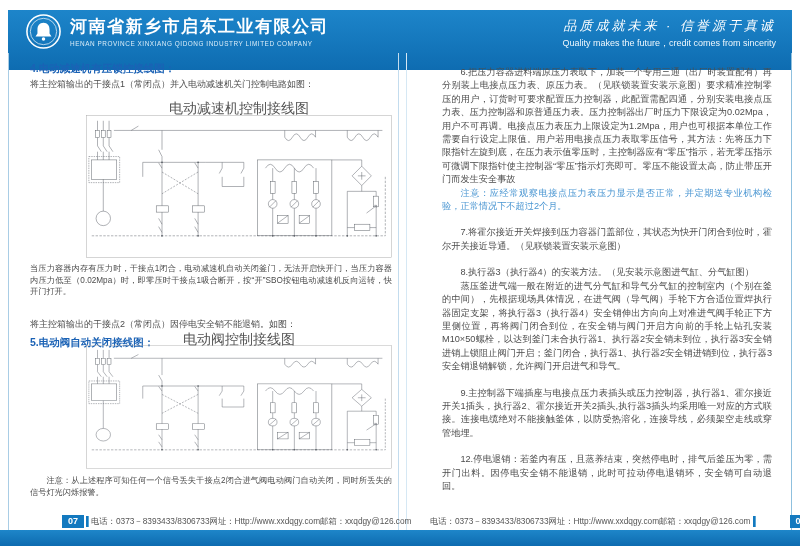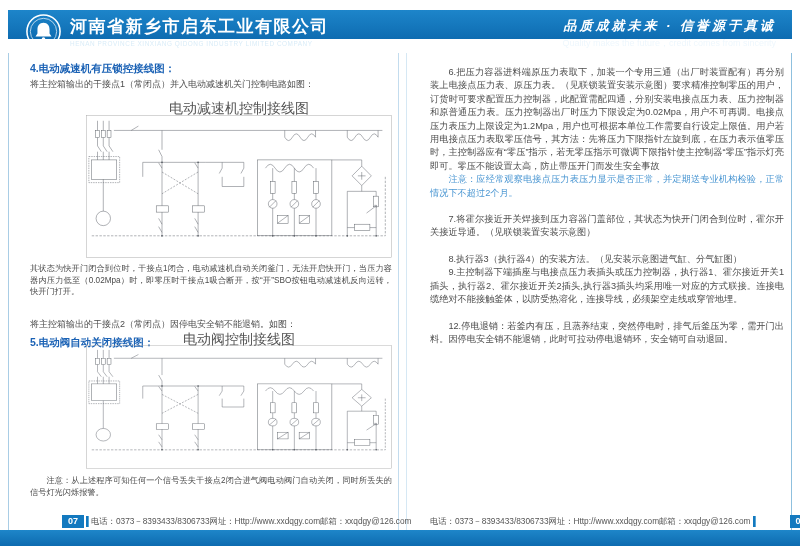--- a/index.html
+++ b/index.html
@@ -1,27 +1,27 @@
 <!DOCTYPE html>
 <html><head>
 <meta charset="utf-8">
 <style>
   html,body{margin:0;padding:0;background:#ffffff;}
   .sheet{position:relative;width:800px;height:546px;background:#fff;overflow:hidden;
          font-family:"Liberation Sans","DejaVu Sans",sans-serif;color:#4c4c4c;}
 
   
-  .hdr{position:absolute;left:8px;top:10px;width:784px;height:29px;
+  .hdr{position:absolute;left:8px;top:10px;width:784px;height:60px;
        background:linear-gradient(#1d85ca,#0e6cb1);}
   .logo{position:absolute;left:16px;top:2px;width:39px;height:39px;}
   .co{position:absolute;left:62px;top:5px;}
   .co-cn{color:#fff;font-size:17px;font-weight:bold;letter-spacing:1.5px;white-space:nowrap;}
   .co-en{color:#d9ecf8;font-size:6.4px;letter-spacing:.55px;margin-top:2px;white-space:nowrap;}
   .slogan{position:absolute;right:16px;top:7px;text-align:right;}
-  .sl-cn{color:#fff;font-size:13px;font-weight:bold;font-style:italic;letter-spacing:3px;white-space:nowrap;}
+  .sl-cn{color:#fff;font-size:13px;font-weight:normal;font-style:italic;letter-spacing:3px;white-space:nowrap;}
   .sl-en{color:#eef7fd;font-size:9px;margin-top:2px;white-space:nowrap;}
 
   
   .rail{position:absolute;top:53px;height:477px;width:1px;background:#a9cde5;}
   .rail.l{left:8px;} .rail.r{left:791px;background:#8fc0de;}
   .rail.s1{left:398px;background:#c3dcee;}
   .rail.s2{left:406px;background:#d6e8f4;}
 
   
   .sec-title{position:absolute;left:30px;width:360px;color:#1b62b5;font-weight:bold;font-size:10.5px;}
@@ -35,21 +35,21 @@
   .t4{top:62px;} .t4i{top:78px;} .c1{top:100px;}
   .d1{top:114px;height:145px;}
   .n1{top:263px;}
   .t5{top:316px;margin-top:20px;} .t5i{top:318px;} .c2{top:331px;}
   .d2{top:344px;height:126px;}
   .n2{top:475px;}
 
   
   .rp{position:absolute;left:430px;top:66px;width:354px;font-size:9.2px;line-height:13.4px;
       text-align:justify;}
-  .rp p{margin:0 0 13px;text-indent:2em;}
+  .rp p{margin:0 12px 13px;text-indent:2em;}
   .rp p.tight{margin-bottom:0;}
   .blue-note{color:#4a96d2;}
 
   
   .foot{position:absolute;top:514px;height:15px;display:flex;align-items:center;
         font-size:8.3px;color:#555;width:360px;justify-content:space-between;white-space:nowrap;}
   .foot.fl{left:30px;} .foot.fr{left:430px;}
   .pg{background:#1379bf;color:#fff;font-weight:bold;font-size:9px;padding:1px 6px;line-height:11px;margin-left:32px;}
   .bars{display:inline-block;width:5px;height:11px;border-left:2px solid #1379bf;
         border-right:1px solid #5aa6d6;margin:0 2px;}
@@ -165,21 +165,21 @@
               <circle cx="435" cy="252" r="1.8"></circle>
         <circle cx="480" cy="252" r="1.8"></circle>
               <circle cx="545" cy="252" r="1.8"></circle>
         <circle cx="605" cy="252" r="1.8"></circle>
               <circle cx="160" cy="100" r="1.8"></circle>
         <circle cx="235" cy="100" r="1.8"></circle>
       </g>
     </g>
   </svg>
 </div>
-    <div class="note n1 indent">其状态为快开门闭合到位时，干接点1闭合，电动减速机自动关闭釜门，无法开启快开门，当压力容器内压力低至（0.02Mpa）时，即零压时干接点1吸合断开，按“开”SBO按钮电动减速机反向运转，快开门打开。</div>
+    <div class="note n1 indent">当压力容器内存有压力时，干接点1闭合，电动减速机自动关闭釜门，无法开启快开门，当压力容器内压力低至（0.02Mpa）时，即零压时干接点1吸合断开，按“开”SBO按钮电动减速机反向运转，快开门打开。</div>
 
     <div class="sec-title t5">5.电动阀自动关闭接线图：</div>
     <div class="body-line t5i">将主控箱输出的干接点2（常闭点）因停电安全销不能退销。如图：</div>
     <div class="cap c2">电动阀控制接线图</div>
     <div class="circuit d2">
   <svg viewBox="0 0 640 300" preserveAspectRatio="none">
     <g fill="none" stroke="#5a5f66" stroke-width="1">
       <rect x="3" y="3" width="634" height="294" stroke="#a9a9a9"></rect>
 
       <path d="M60 34 H618"></path>
@@ -263,20 +263,21 @@
     <div class="note n2">
       <div class="indent">注意：从上述程序可知任何一个信号丢失干接点2闭合进气阀电动阀门自动关闭，同时所丢失的信号灯光闪烁报警。</div>
     </div>
   </section>
 
   <section class="rp">
     <p class="tight">6.把压力容器进料端原压力表取下，加装一个专用三通（出厂时装置配有）再分别装上电接点压力表、原压力表。（见联锁装置安装示意图）要求精准控制零压的用户，订货时可要求配置压力控制器，此配置需配四通，分别安装电接点压力表、压力控制器和原普通压力表。压力控制器出厂时压力下限设定为0.02Mpa，用户不可再调。电接点压力表压力上限设定为1.2Mpa，用户也可根据本单位工作需要自行设定上限值。用户若用电接点压力表取零压信号，其方法：先将压力下限指针左旋到底，在压力表示值零压时，主控制器应有“零压”指示，若无零压指示可微调下限指针使主控制器“零压”指示灯亮即可。零压不能设置太高，防止带压开门而发生安全事故</p>
     <p class="blue-note">注意：应经常观察电接点压力表压力显示是否正常，并定期送专业机构检验，正常情况下不超过2个月。</p>
     <p>7.将霍尔接近开关焊接到压力容器门盖部位，其状态为快开门闭合到位时，霍尔开关接近导通。（见联锁装置安装示意图）</p>
     <p class="tight">8.执行器3（执行器4）的安装方法。（见安装示意图进气缸、分气缸图）</p>
+    <p>蒸压釜进气端一般在附近的进气分气缸和导气分气缸的控制室内（个别在釜的中间），先根据现场具体情况，在进气阀（导气阀）手轮下方合适位置焊执行器固定支架，将执行器3（执行器4）安全销伸出方向向上对准进气阀手轮正下方里侧位置，再将阀门闭合到位，在安全销与阀门开启方向前的手轮上钻孔安装M10×50螺栓，以达到釜门未合执行器1、执行器2安全销未到位，执行器3安全销进销上锁阻止阀门开启；釜门闭合，执行器1、执行器2安全销进销到位，执行器3安全销退销解锁，允许阀门开启进气和导气。</p>
     <p>9.主控制器下端插座与电接点压力表插头或压力控制器，执行器1、霍尔接近开关1插头，执行器2、霍尔接近开关2插头,执行器3插头均采用唯一对应的方式联接。连接电缆绝对不能接触釜体，以防受热溶化，连接导线，必须架空走线或穿管地埋。</p>
     <p>12.停电退销：若釜内有压，且蒸养结束，突然停电时，排气后釜压为零，需开门出料。因停电安全销不能退销，此时可拉动停电退销环，安全销可自动退回。</p>
   </section>
 
   <div class="foot fl">
     <span class="pg">07</span>
     <span class="bars"></span>
     <span><span>电话：</span><span>0373－8393433/8306733</span></span>
     <span><span>网址：</span><span>Http://www.xxdqgy.com</span></span>
     <span><span>邮箱：</span><span>xxqdgy@126.com</span></span>

